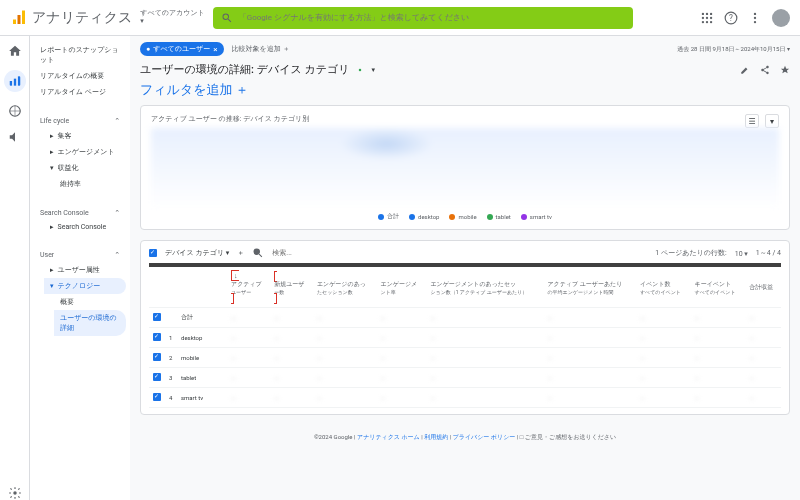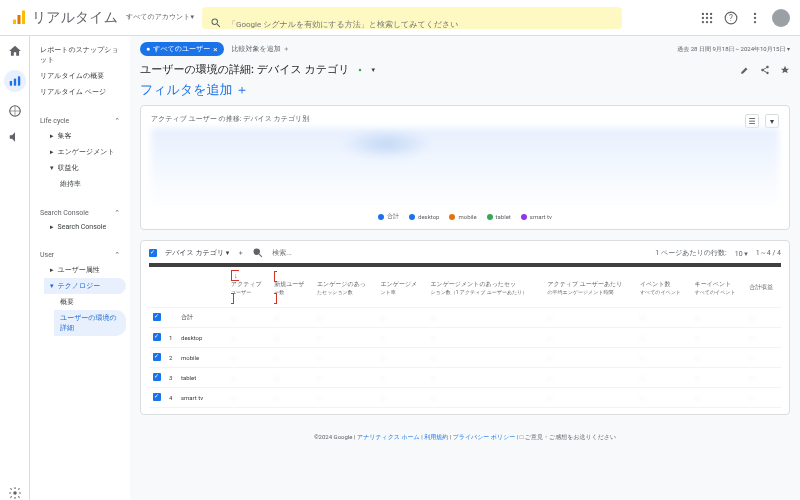--- a/index.html
+++ b/index.html
@@ -1,22 +1,22 @@
 <!DOCTYPE html>
 <html><head>
 <meta charset="utf-8">
 <style>
 *{margin:0;padding:0;box-sizing:border-box;font-family:Roboto,Arial,sans-serif}
 body{background:#fff;font-size:10px;color:#3c4043;width:800px;height:500px;overflow:hidden}
 .header{display:flex;align-items:center;height:36px;border-bottom:1px solid #dadce0;padding:0 10px;gap:8px}
 .logo{display:flex;align-items:center;gap:4px}
 .logo-icon{width:18px;height:18px}
 .logo-text{font-size:14px;color:#5f6368}
-.acct-sel{display:flex;flex-direction:row;font-size:7px;color:#5f6368;line-height:1.1;cursor:pointer}
-.search-bar{flex:1;display:flex;align-items:flex-end;background:#fef9c3;border-radius:4px;height:22px;padding:0 8px;gap:6px;max-width:420px}
+.acct-sel{display:flex;flex-direction:column;font-size:7px;color:#5f6368;line-height:1.1;cursor:pointer}
+.search-bar{flex:1;display:flex;align-items:center;background:#84cc16;border-radius:4px;height:22px;padding:0 8px;gap:6px;max-width:420px}
 .search-icon{width:12px;height:12px;color:#5f6368}
 .search-input{border:none;background:transparent;outline:none;flex:1;font-size:8px;color:#5f6368}
 .header-right{margin-left:auto;display:flex;align-items:center;gap:10px}
 .hdr-ico{width:14px;height:14px;color:#5f6368;cursor:pointer}
 .avatar{width:18px;height:18px;border-radius:50%;background:#9aa0a6}
 .body{display:flex;height:calc(500px - 36px)}
 .rail{width:30px;display:flex;flex-direction:column;align-items:center;padding-top:8px;gap:12px;border-right:1px solid #dadce0}
 .rail-ico{width:14px;height:14px;color:#5f6368;cursor:pointer}
 .rail-ico.active{background:#e8f0fe;color:#1a73e8;padding:4px;border-radius:50%;width:22px;height:22px}
 .rail .sp{flex:1}
@@ -68,21 +68,21 @@
 </head>
 <body>
 
 <div class="header">
   <div class="logo">
     <svg class="logo-icon" viewBox="0 0 24 24">
         <rect x="4" y="14" width="4" height="6" fill="#fbbc04"></rect>
         <rect x="10" y="8" width="4" height="12" fill="#e37400"></rect>
         <rect x="16" y="2" width="4" height="18" fill="#fbbc04"></rect>
       </svg>
-    <span class="logo-text">リアルタイム</span>
+    <span class="logo-text">アナリティクス</span>
   </div>
   <div class="acct-sel">
     <span>すべてのアカウント</span>
     <span>▾</span>
   </div>
   <div class="search-bar">
     <svg class="search-icon" viewBox="0 0 24 24">
         <path fill="currentColor" d="M15.5 14h-.79l-.28-.27A6.471 6.471 0 0016 9.5 6.5 6.5 0 109.5 16c1.61 0 3.09-.59 4.23-1.57l.27.28v.79l5 4.99L20.49 19l-4.99-5zm-6 0C7.01 14 5 11.99 5 9.5S7.01 5 9.5 5 14 7.01 14 9.5 11.99 14 9.5 14z"></path>
       </svg>
     <input class="search-input" placeholder="「Google シグナルを有効にする方法」と検索してみてください" style="">

